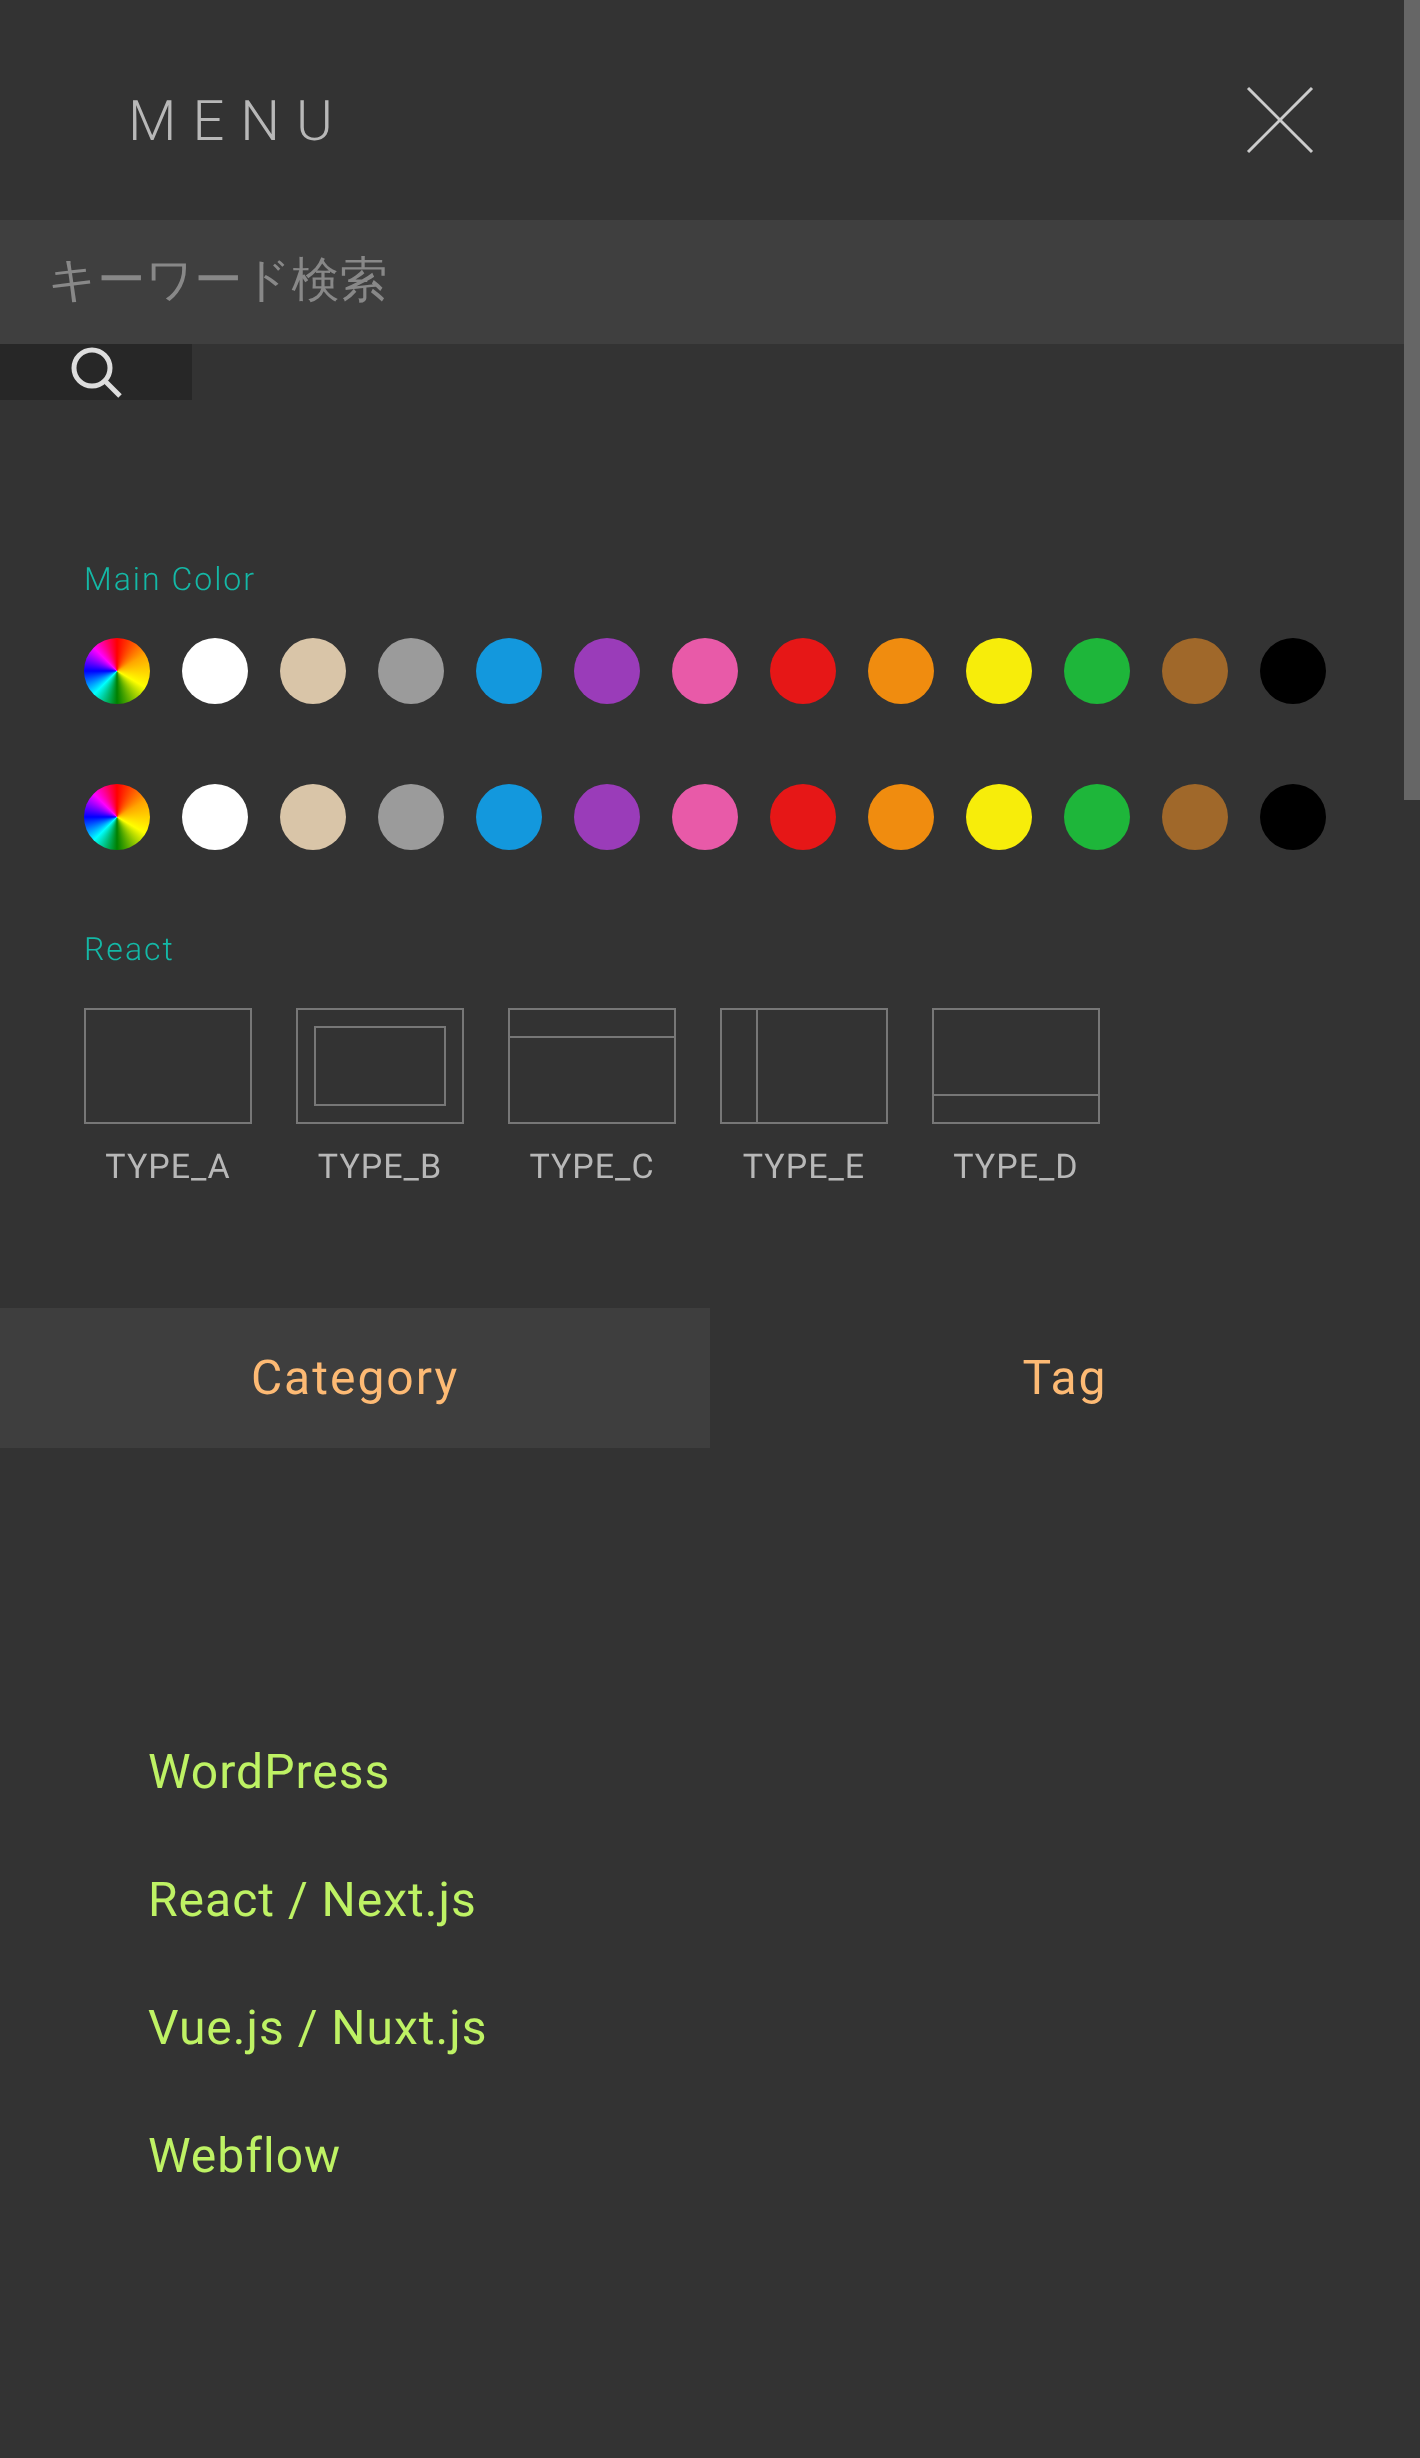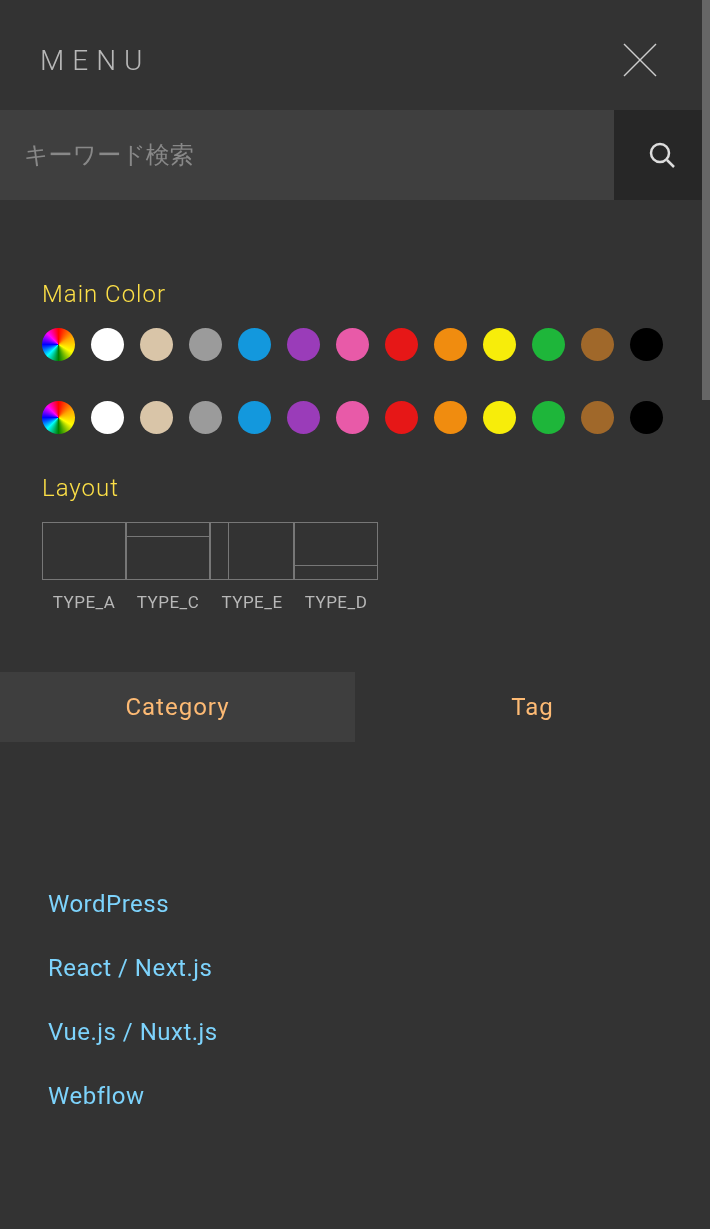--- a/index.html
+++ b/index.html
@@ -18,40 +18,42 @@
     top: 0;
     width: 8px;
     height: 400px;
     background: #666;
   }
   .header {
     display: flex;
     justify-content: space-between;
     align-items: center;
     padding: 40px 40px 30px 40px;
+    margin-left: 24px;
   }
   .menu-title {
     font-size: 28px;
     letter-spacing: 8px;
     color: #b8b8b8;
     font-weight: 300;
   }
   .close-btn {
     width: 40px;
     height: 40px;
     display: flex;
     align-items: center;
     justify-content: center;
     cursor: pointer;
     margin-right: 10px;
   }
   .close-btn svg { width: 36px; height: 36px; }
   .search-row {
     display: flex;
     height: 90px;
+    flex-direction: column;
   }
   .search-input {
     flex: 1;
     background: #3f3f3f;
     border: none;
     padding: 0 24px;
     font-size: 24px;
     color: #ccc;
   }
   .search-input::placeholder { color: #888; }
@@ -61,22 +63,22 @@
     display: flex;
     align-items: center;
     justify-content: center;
     cursor: pointer;
   }
   .search-btn svg { width: 28px; height: 28px; }
   .filters {
     padding: 80px 42px 60px 42px;
   }
   .filter-label {
-    font-size: 24px;
-    color: #fde047;
+    font-size: 16px;
+    color: #14b8a6;
     letter-spacing: 1px;
     margin-bottom: 20px;
     font-weight: 300;
   }
   .swatch-row {
     display: flex;
     gap: 16px;
     margin-bottom: 40px;
   }
   .swatch {
@@ -86,20 +88,21 @@
     cursor: pointer;
   }
   .swatch.rainbow {
     background: conic-gradient(
       red 0deg, orange 60deg, yellow 120deg, green 180deg,
       cyan 225deg, blue 270deg, magenta 315deg, red 360deg
     );
   }
   .layout-row {
     display: flex;
+    gap: 22px;
   }
   .layout-item {
     display: flex;
     flex-direction: column;
     align-items: center;
     gap: 12px;
     cursor: pointer;
   }
   .layout-box {
     width: 84px;
@@ -145,24 +148,25 @@
     font-weight: 300;
     padding-bottom: 20px;
     border-bottom: 1px solid #555;
     letter-spacing: 0.5px;
   }
   .tag-list {
     padding-top: 30px;
   }
   .tag-item {
     font-size: 24px;
-    color: #7dd3fc;
+    color: #bef264;
     padding: 18px 8px;
     cursor: pointer;
     letter-spacing: 0.5px;
+    margin-left: 26px;
   }
 </style>
 </head>
 <body>
 
 <div class="scrollbar"></div>
 
 <div class="header">
   <div class="menu-title">MENU</div>
   <div class="close-btn">
@@ -210,25 +214,31 @@
       <div class="swatch" style="background: rgb(154, 60, 185);"></div>
       <div class="swatch" style="background: rgb(232, 90, 168);"></div>
       <div class="swatch" style="background: rgb(230, 23, 23);"></div>
       <div class="swatch" style="background: rgb(240, 140, 15);"></div>
       <div class="swatch" style="background: rgb(247, 237, 10);"></div>
       <div class="swatch" style="background: rgb(30, 182, 58);"></div>
       <div class="swatch" style="background: rgb(160, 104, 42);"></div>
       <div class="swatch" style="background: rgb(0, 0, 0);"></div>
     </div>
 
-  <div class="filter-label">Layout</div>
+  <div class="filter-label">React</div>
   <div class="layout-row" id="layout-row">
       <div class="layout-item">
         <div class="layout-box layout-type-a"></div>
         <div class="layout-label">TYPE_A</div>
+      </div>
+      <div class="layout-item">
+        <div class="layout-box layout-type-b">
+          <div class="inner"></div>
+        </div>
+        <div class="layout-label">TYPE_B</div>
       </div>
       <div class="layout-item">
         <div class="layout-box layout-type-c">
           <div class="inner inner-top" style="position: absolute;"></div>
         </div>
         <div class="layout-label">TYPE_C</div>
       </div>
       <div class="layout-item">
         <div class="layout-box layout-type-e">
           <div class="inner inner-left" style="position: absolute;"></div>

